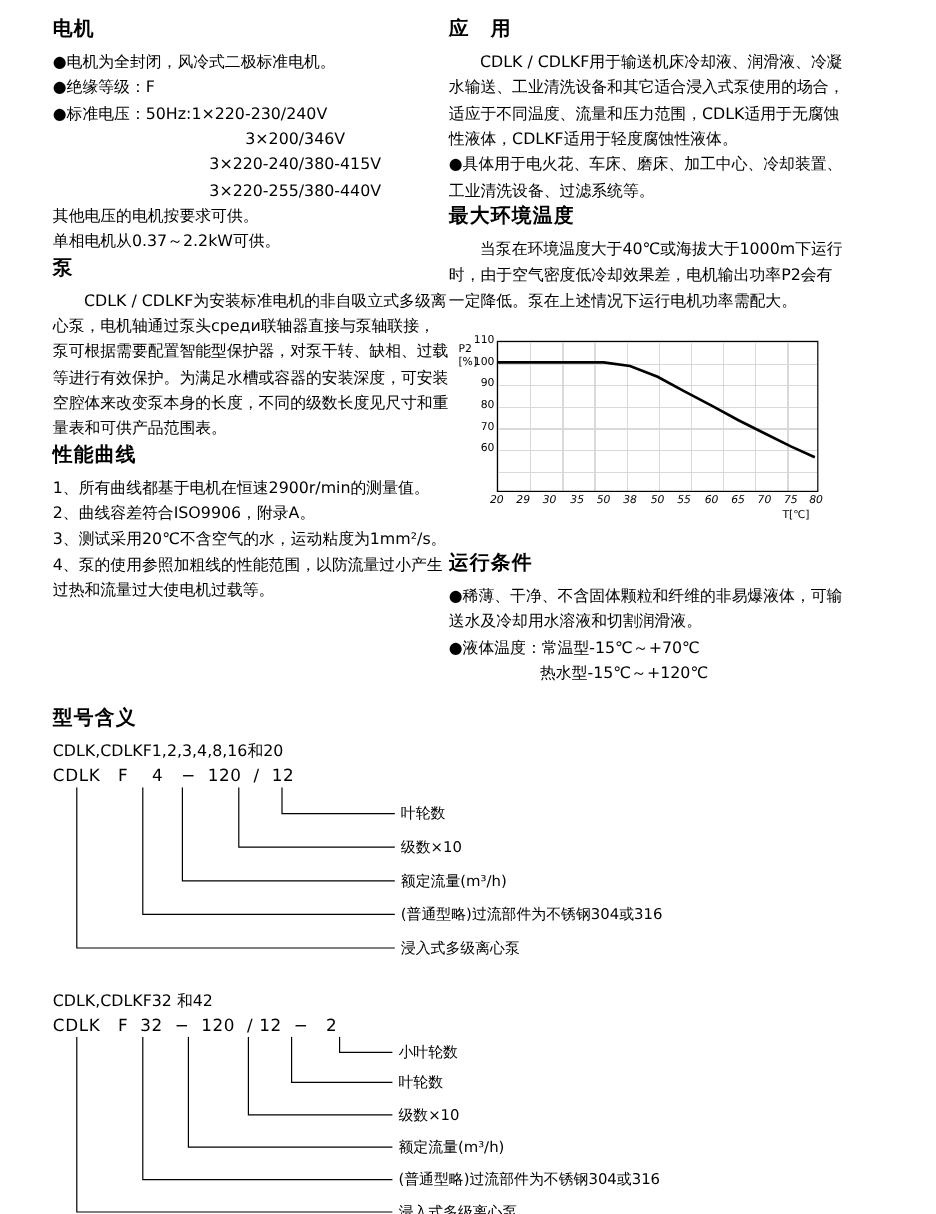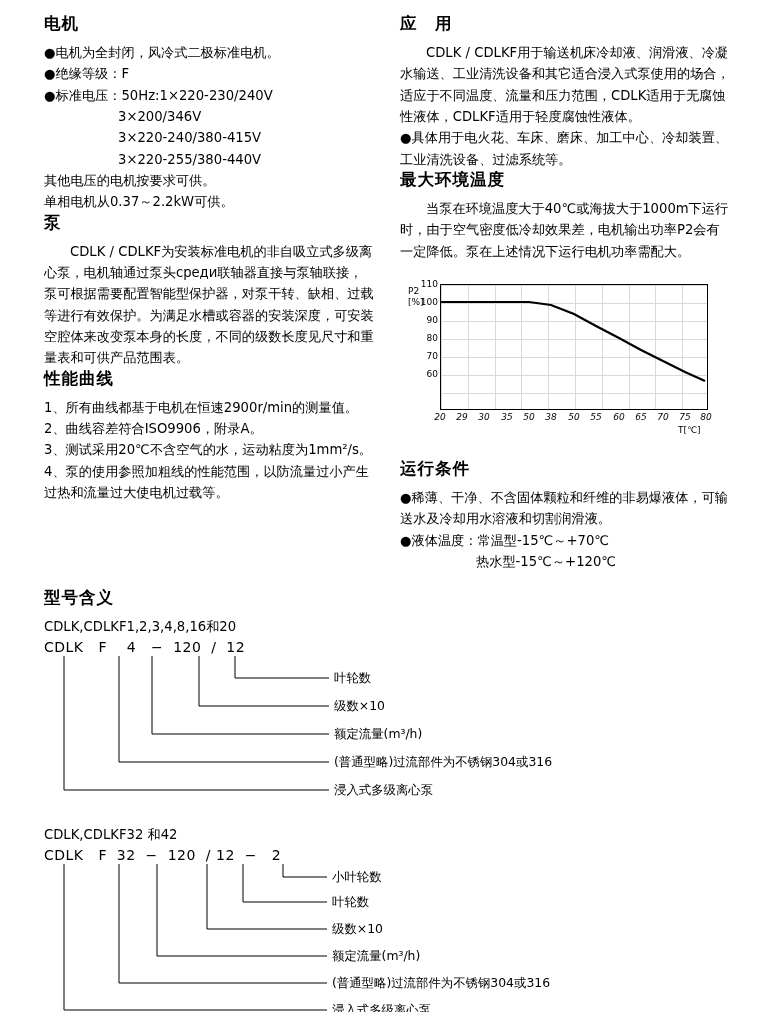--- a/index.html
+++ b/index.html
@@ -14,41 +14,40 @@
     overflow: hidden;
   }
   .page {
     position: relative;
     width: 780px;
     height: 1012px;
     padding: 14px 30px 0 44px;
   }
   .cols {
     display: flex;
-    gap: 26px;
   }
   .col-left { width: 330px; }
   .col-right { width: 330px; }
 
   h2.sec {
     font-size: 16.5px;
     font-weight: bold;
     margin: 0 0 8px 0;
     letter-spacing: 1px;
     line-height: 1.2;
   }
   .sec-spaced { margin-top: 20px; }
 
   .line {
     font-size: 13.2px;
     line-height: 1.62;
     margin: 0;
   }
   .bullet { text-indent: 0; }
-  .indent-1 { padding-left: 74px; }
+  .indent-1 { padding-left: 74px; text-align: center; }
   .indent-para { text-indent: 26px; }
   .para {
     font-size: 13.2px;
     line-height: 1.62;
     margin: 0;
   }
 
   
   .chart-wrap {
     position: relative;

